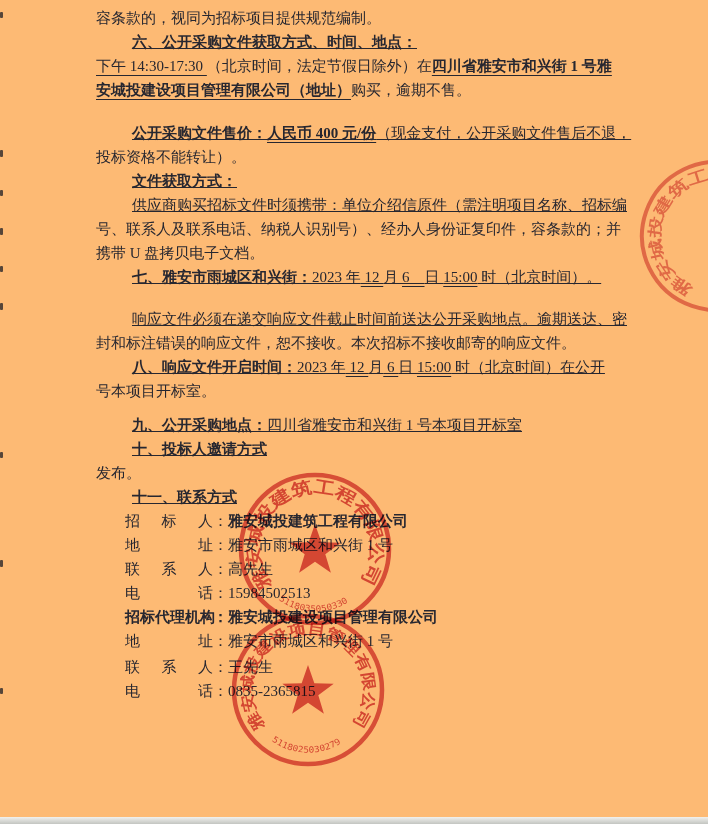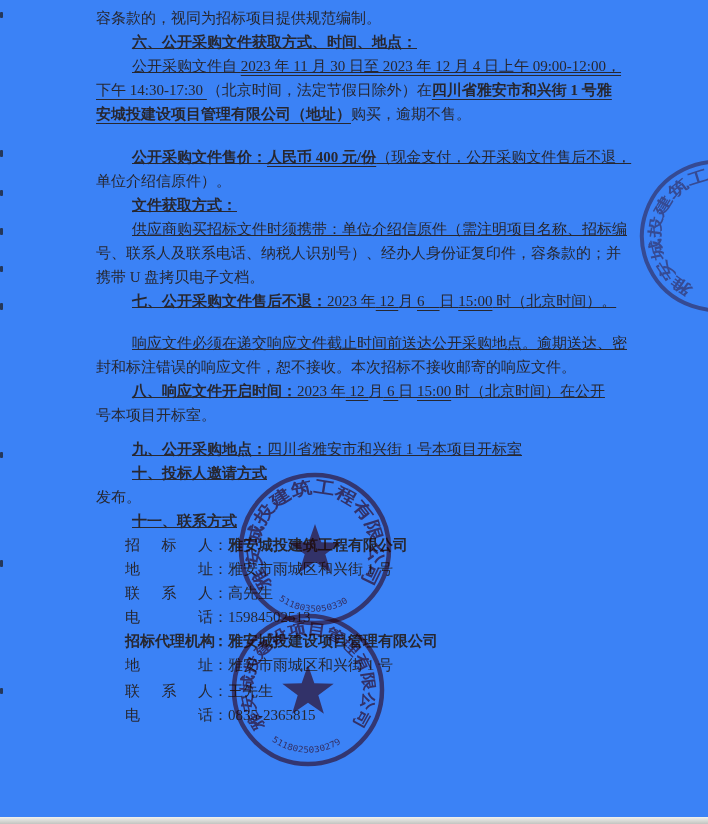--- a/index.html
+++ b/index.html
@@ -1,18 +1,18 @@
 <!DOCTYPE html>
 <html><head>
 <meta charset="utf-8">
 <style>
   html,body { margin:0; padding:0; background:#ddd; }
   .page {
     position:relative; width:708px; height:824px;
-    background:#3b82f6; overflow:hidden;
+    background:#fdba74; overflow:hidden;
     font-family:"Liberation Serif","DejaVu Serif",serif;
     color:#272730;
   }
   #doc { position:absolute; left:96px; top:6px; width:548px; }
   .line { height:24px; line-height:24px; font-size:15px; white-space:pre; }
   .line.indent { padding-left:36px;text-decoration:underline; }
   .line.contact { padding-left:29px; }
   .seg { white-space:pre; }
   .seg.b { font-weight:bold; }
   .seg.u { text-decoration:underline; text-underline-offset:4px; text-decoration-thickness:1px; }
@@ -25,30 +25,29 @@
     background:linear-gradient(#f1f1ee,#c3c5c1); }
 </style>
 </head>
 <body>
 
 <div class="page">
 
   <div id="doc">
       <div class="line"><span class="seg">容条款的，视同为招标项目提供规范编制。</span></div>
       <div class="line indent"><span class="seg b">六、公开采购文件获取方式、时间、地点：</span></div>
-      <div class="line indent"><span class="seg">公开采购文件自 </span><span class="seg u">2023 年 11 月 30 日至 2023 年 12 月 4 日上午 09:00-12:00，</span></div>
       <div class="line"><span class="seg u">下午 14:30-17:30 </span><span class="seg">（北京时间，法定节假日除外）在</span><span class="seg b u">四川省雅安市和兴街 1 号雅</span></div>
       <div class="line"><span class="seg b u">安城投建设项目管理有限公司（地址）</span><span class="seg">购买，逾期不售。</span></div>
       <div class="line indent" style="margin-top: 19px;"><span class="seg b">公开采购文件售价：</span><span class="seg b u">人民币 400 元/份</span><span class="seg">（现金支付，公开采购文件售后不退，</span></div>
-      <div class="line"><span class="seg">单位介绍信原件）。</span></div>
+      <div class="line"><span class="seg">投标资格不能转让）。</span></div>
       <div class="line indent"><span class="seg b">文件获取方式：</span></div>
       <div class="line indent"><span class="seg">供应商购买招标文件时须携带：单位介绍信原件（需注明项目名称、招标编</span></div>
       <div class="line"><span class="seg">号、联系人及联系电话、纳税人识别号）、经办人身份证复印件，容条款的；并</span></div>
       <div class="line"><span class="seg">携带 U 盘拷贝电子文档。</span></div>
-      <div class="line indent"><span class="seg b">七、公开采购文件售后不退：</span><span class="seg">2023 年</span><span class="seg u"> 12 </span><span class="seg">月 </span><span class="seg u">6　</span><span class="seg">日 </span><span class="seg u">15:00</span><span class="seg"> 时（北京时间）。</span></div>
+      <div class="line indent"><span class="seg b">七、雅安市雨城区和兴街：</span><span class="seg">2023 年</span><span class="seg u"> 12 </span><span class="seg">月 </span><span class="seg u">6　</span><span class="seg">日 </span><span class="seg u">15:00</span><span class="seg"> 时（北京时间）。</span></div>
       <div class="line indent" style="margin-top: 18px;"><span class="seg">响应文件必须在递交响应文件截止时间前送达公开采购地点。逾期送达、密</span></div>
       <div class="line"><span class="seg">封和标注错误的响应文件，恕不接收。本次招标不接收邮寄的响应文件。</span></div>
       <div class="line indent" style="margin-top: 0;"><span class="seg b">八、响应文件开启时间：</span><span class="seg">2023 年</span><span class="seg u"> 12 </span><span class="seg">月</span><span class="seg u"> 6 </span><span class="seg">日 </span><span class="seg u">15:00</span><span class="seg"> 时（北京时间）在公开</span></div>
       <div class="line"><span class="seg">号本项目开标室。</span></div>
       <div class="line indent" style="margin-top: 10px;"><span class="seg b">九、公开采购地点：</span><span class="seg">四川省雅安市和兴街 1 号本项目开标室</span></div>
       <div class="line indent"><span class="seg b">十、投标人邀请方式</span></div>
       <div class="line"><span class="seg">发布。</span></div>
       <div class="line indent"><span class="seg b">十一、联系方式</span></div>
       <div class="line contact"><span class="seg jlabel"><span>招</span><span>标</span><span>人</span></span><span class="seg">：</span><span class="seg b">雅安城投建筑工程有限公司</span></div>
       <div class="line contact"><span class="seg jlabel"><span>地</span><span>址</span></span><span class="seg">：</span><span class="seg">雅安市雨城区和兴街 1 号</span></div>

